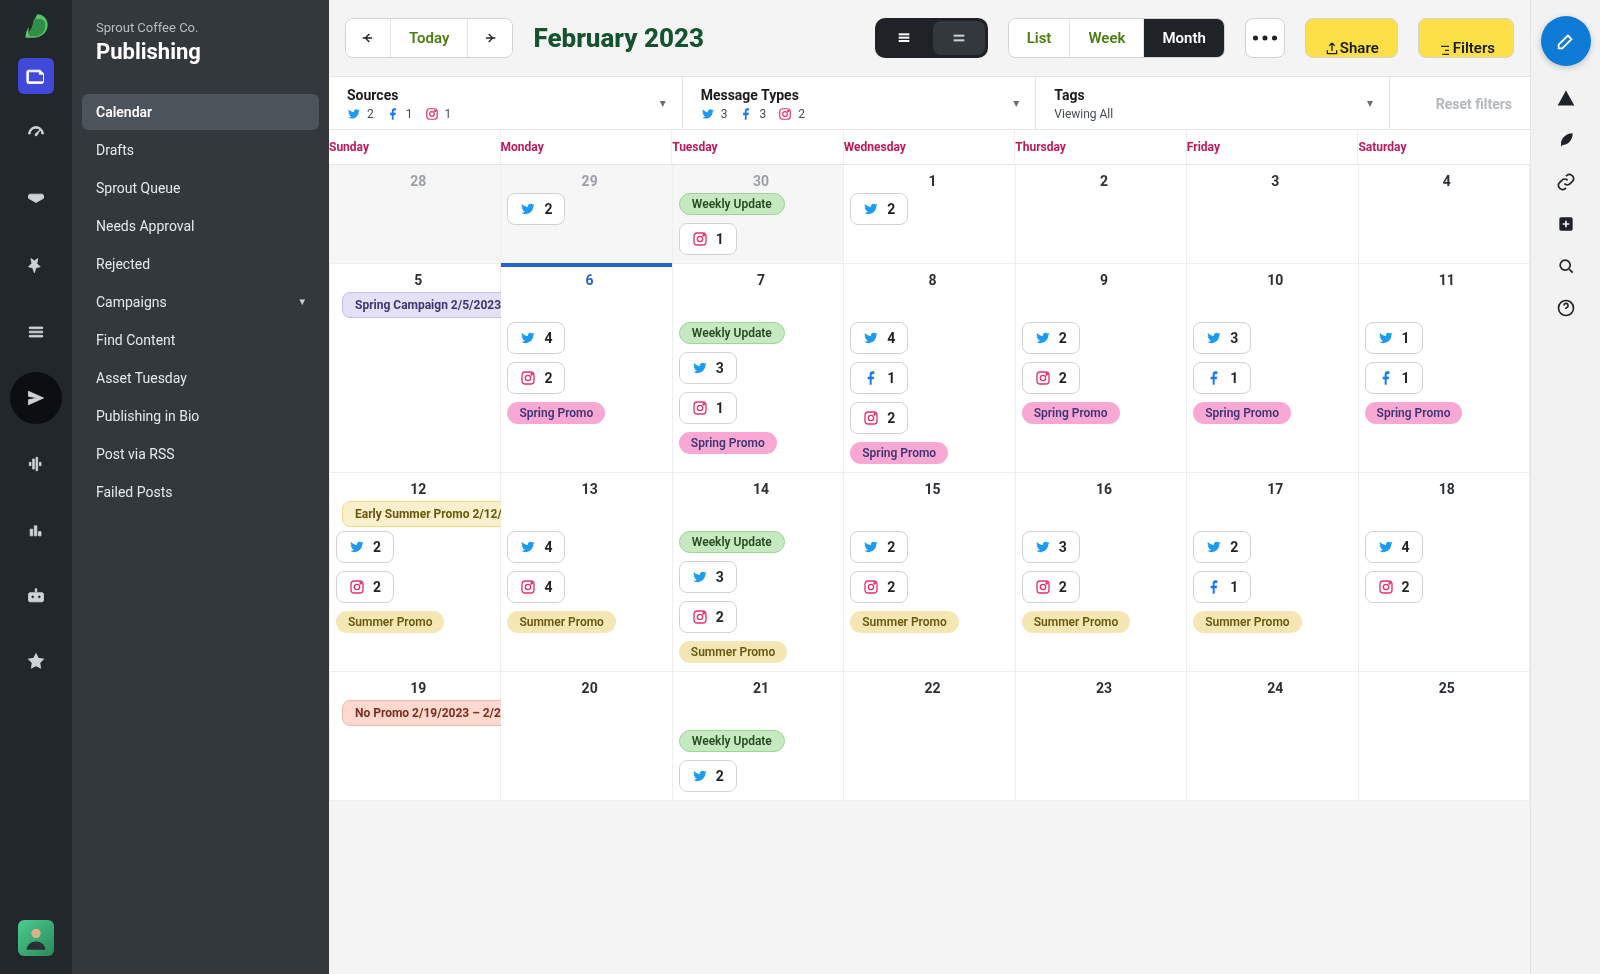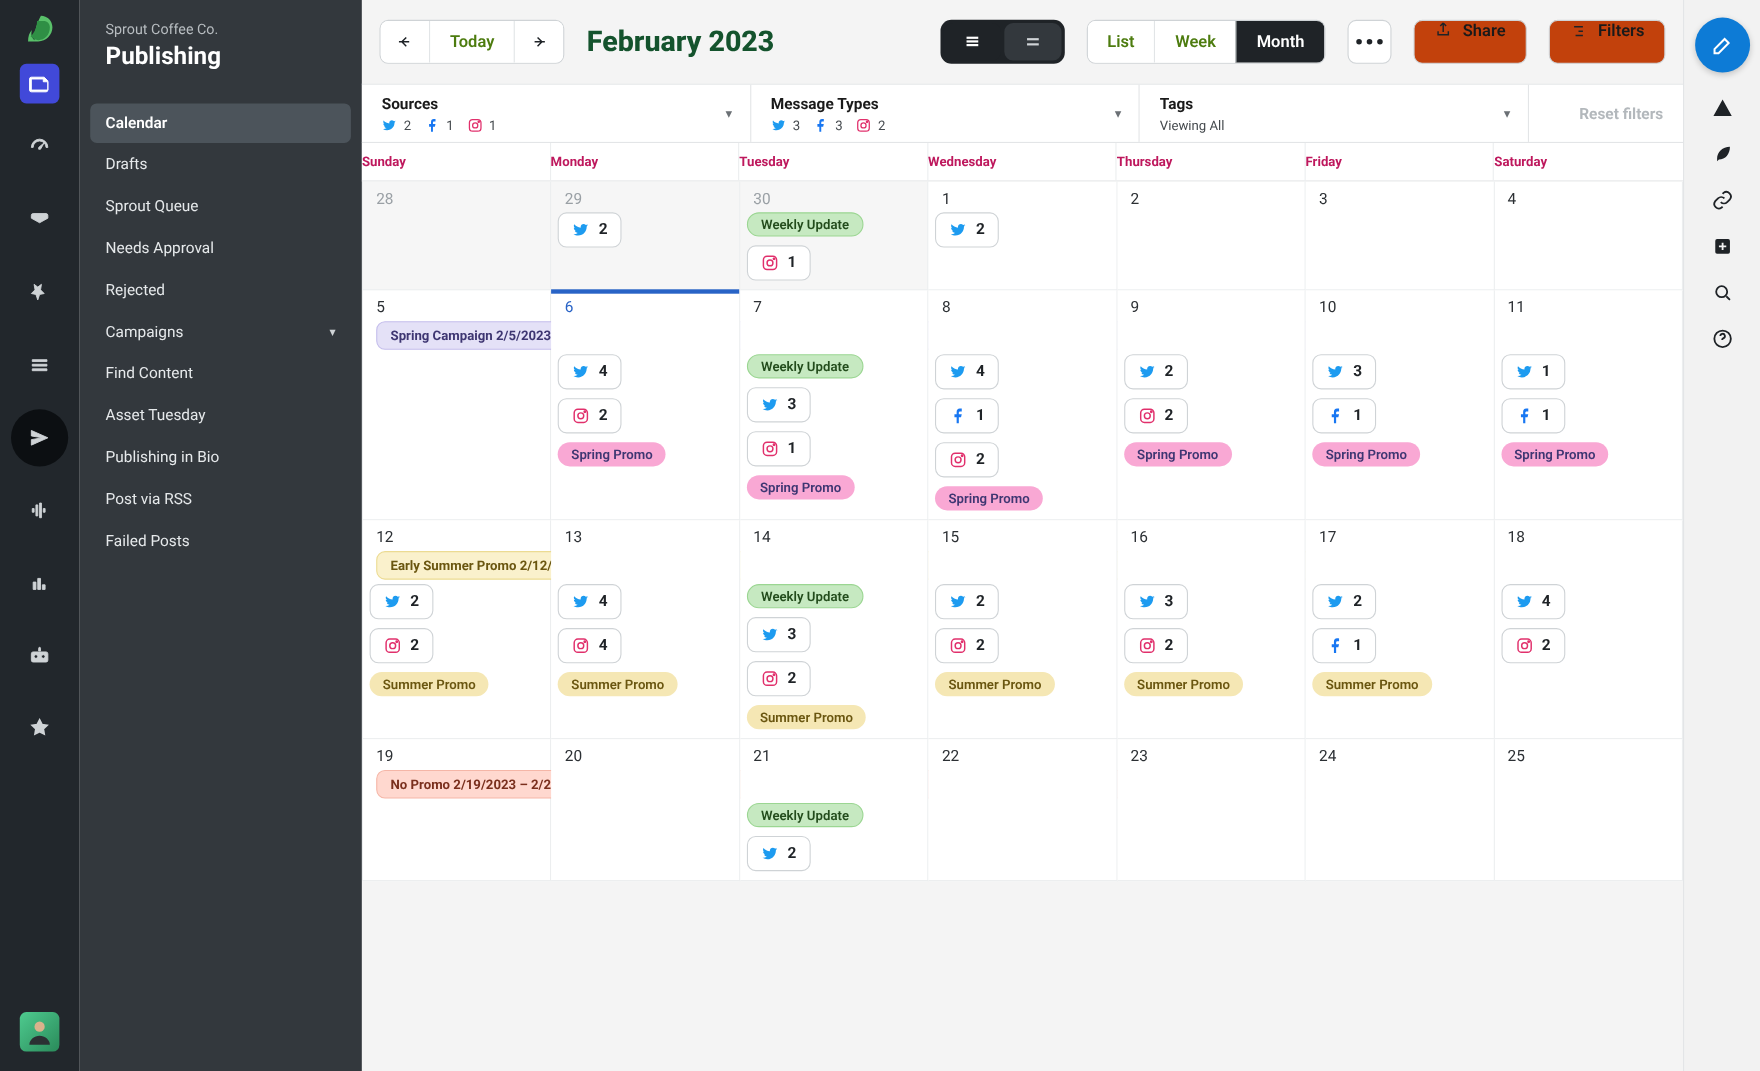--- a/index.html
+++ b/index.html
@@ -97,22 +97,22 @@
   .segbtn.icon { padding:0 14px; }
   .segbtn.dark { background:#1f2327; color:#fff; }
   .segbtn svg { width:16px; height:16px; }
   .month-title { font-size:26px; font-weight:800; color:#14532d; }
   .toolbar-flex { flex:1; }
   .iconbtn {
     width:40px; height:40px; border:1px solid #cfd3d6; border-radius:8px; background:#fff;
     display:flex; align-items:center; justify-content:center; cursor:pointer;
   }
   .sharebtn {
-    height:40px; border:1px solid #cfd3d6; border-radius:8px; background:#c2410c;
-    display:flex; align-items:flex-start; gap:10px; padding:0 18px; font-weight:600; font-size:15px;
+    height:40px; border:1px solid #cfd3d6; border-radius:8px; background:#fde047;
+    display:flex; align-items:flex-end; padding:0 18px; font-weight:600; font-size:15px;
     cursor:pointer;
   }
   .sharebtn svg { width:16px; height:16px; }
 
   
   .filterbar {
     display:flex;
     border-top:1px solid #e3e5e7;
     border-bottom:1px solid #e3e5e7;
     background:#fff;
@@ -162,21 +162,21 @@
   }
   .daycell {
     border-right:1px solid #eceeef;
     border-bottom:1px solid #eceeef;
     background:#fff;
     padding:6px 6px 8px 6px;
     position:relative;
     min-height: 70px;
   }
   .daycell.other { background:#f6f6f6; color:#9aa0a5; }
-  .daynum { font-size:14px; font-weight:400; color:#2c3034; margin:2px 0 4px 6px;}
+  .daynum { font-size:14px; font-weight:700; color:#2c3034; margin:2px 0 4px 6px;text-align:center;}
   .daycell.other .daynum { color:#9aa0a5; }
   .daynum.today { color:#2863c6; }
   .today-bar { height:4px; background:#2863c6; position:absolute; top:-1px; left:0; right:0;}
   .chipcol { display:flex; flex-direction:column; gap:8px; }
   .chip {
     border:1px solid #cfd3d6; border-radius:8px; background:#fff;
     height:32px; display:inline-flex; align-items:center; gap:8px; padding:0 12px;
     font-weight:700; font-size:14px; color:#1f2327; width:max-content;
   }
   .chip svg { width:16px; height:16px; }

